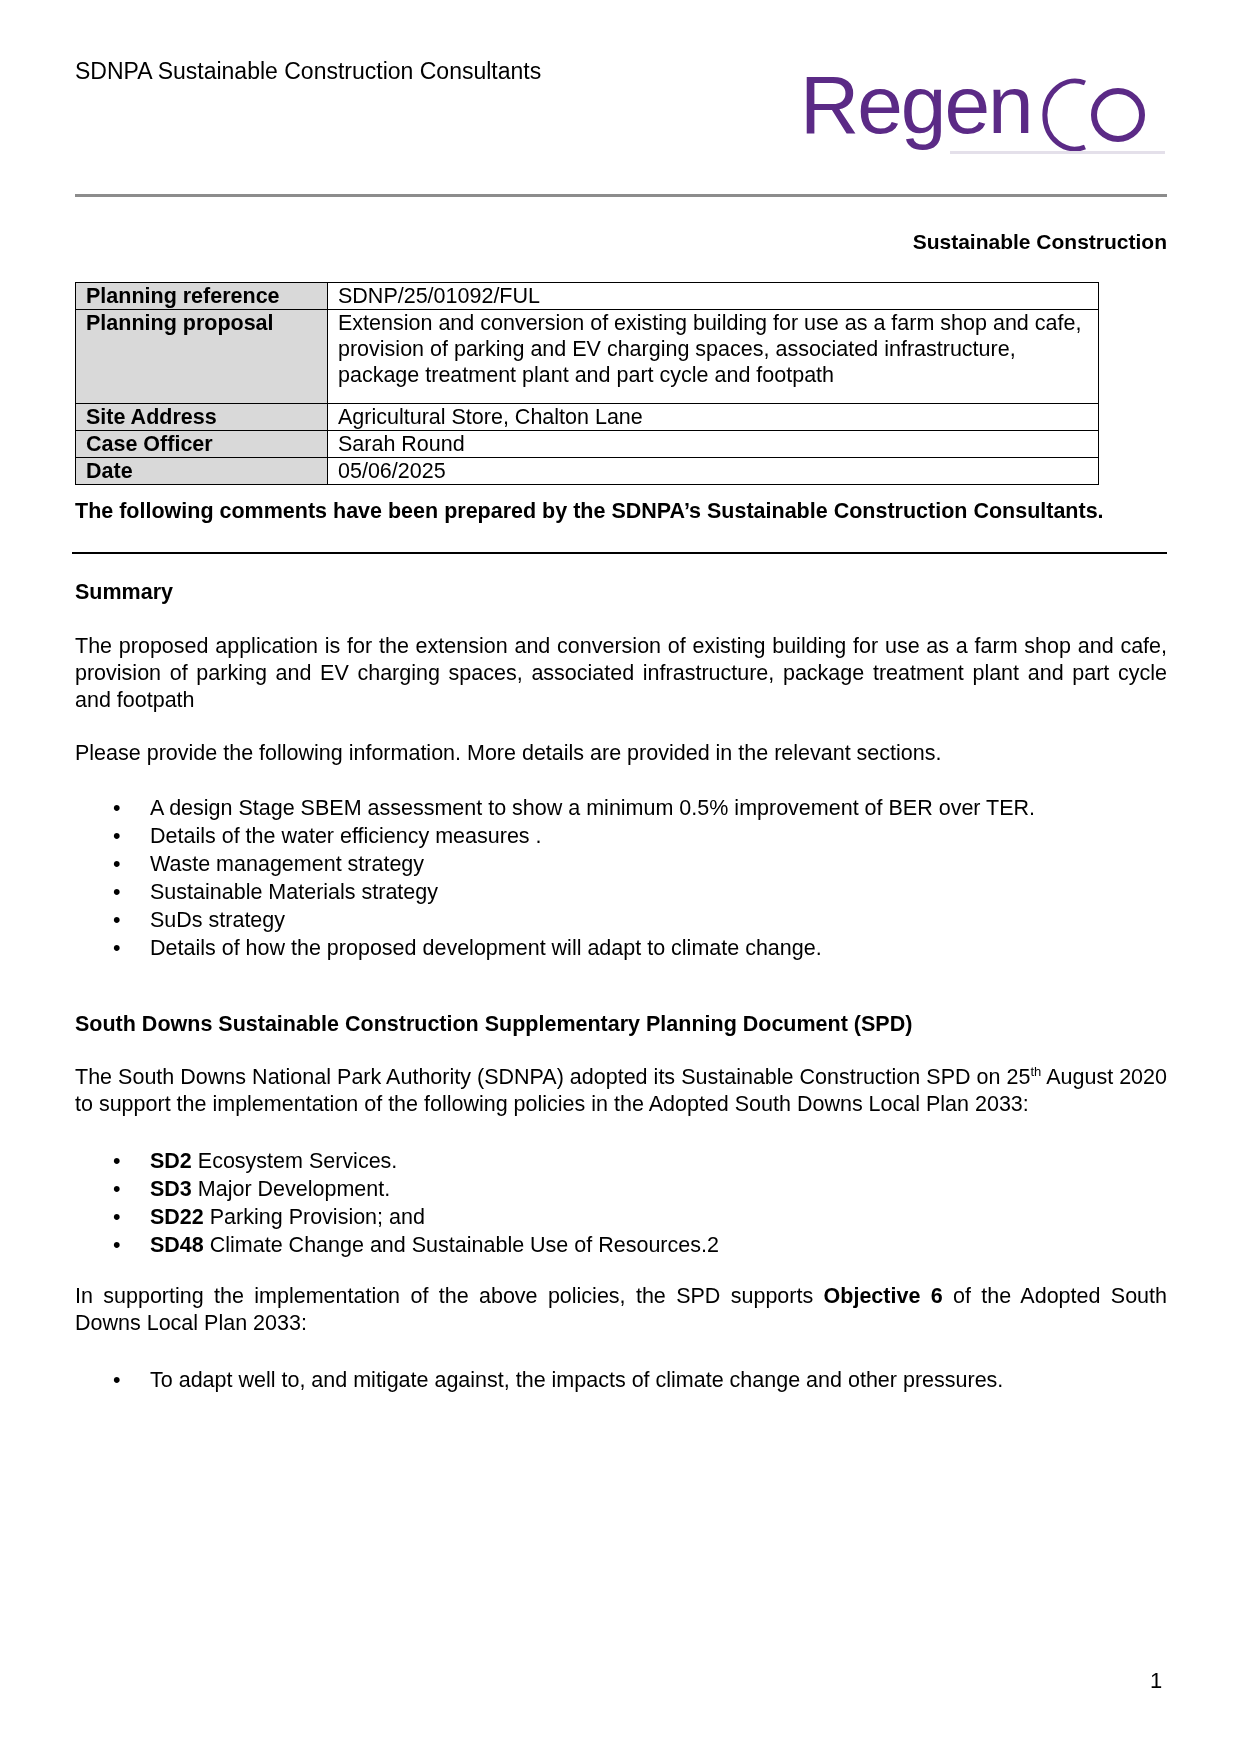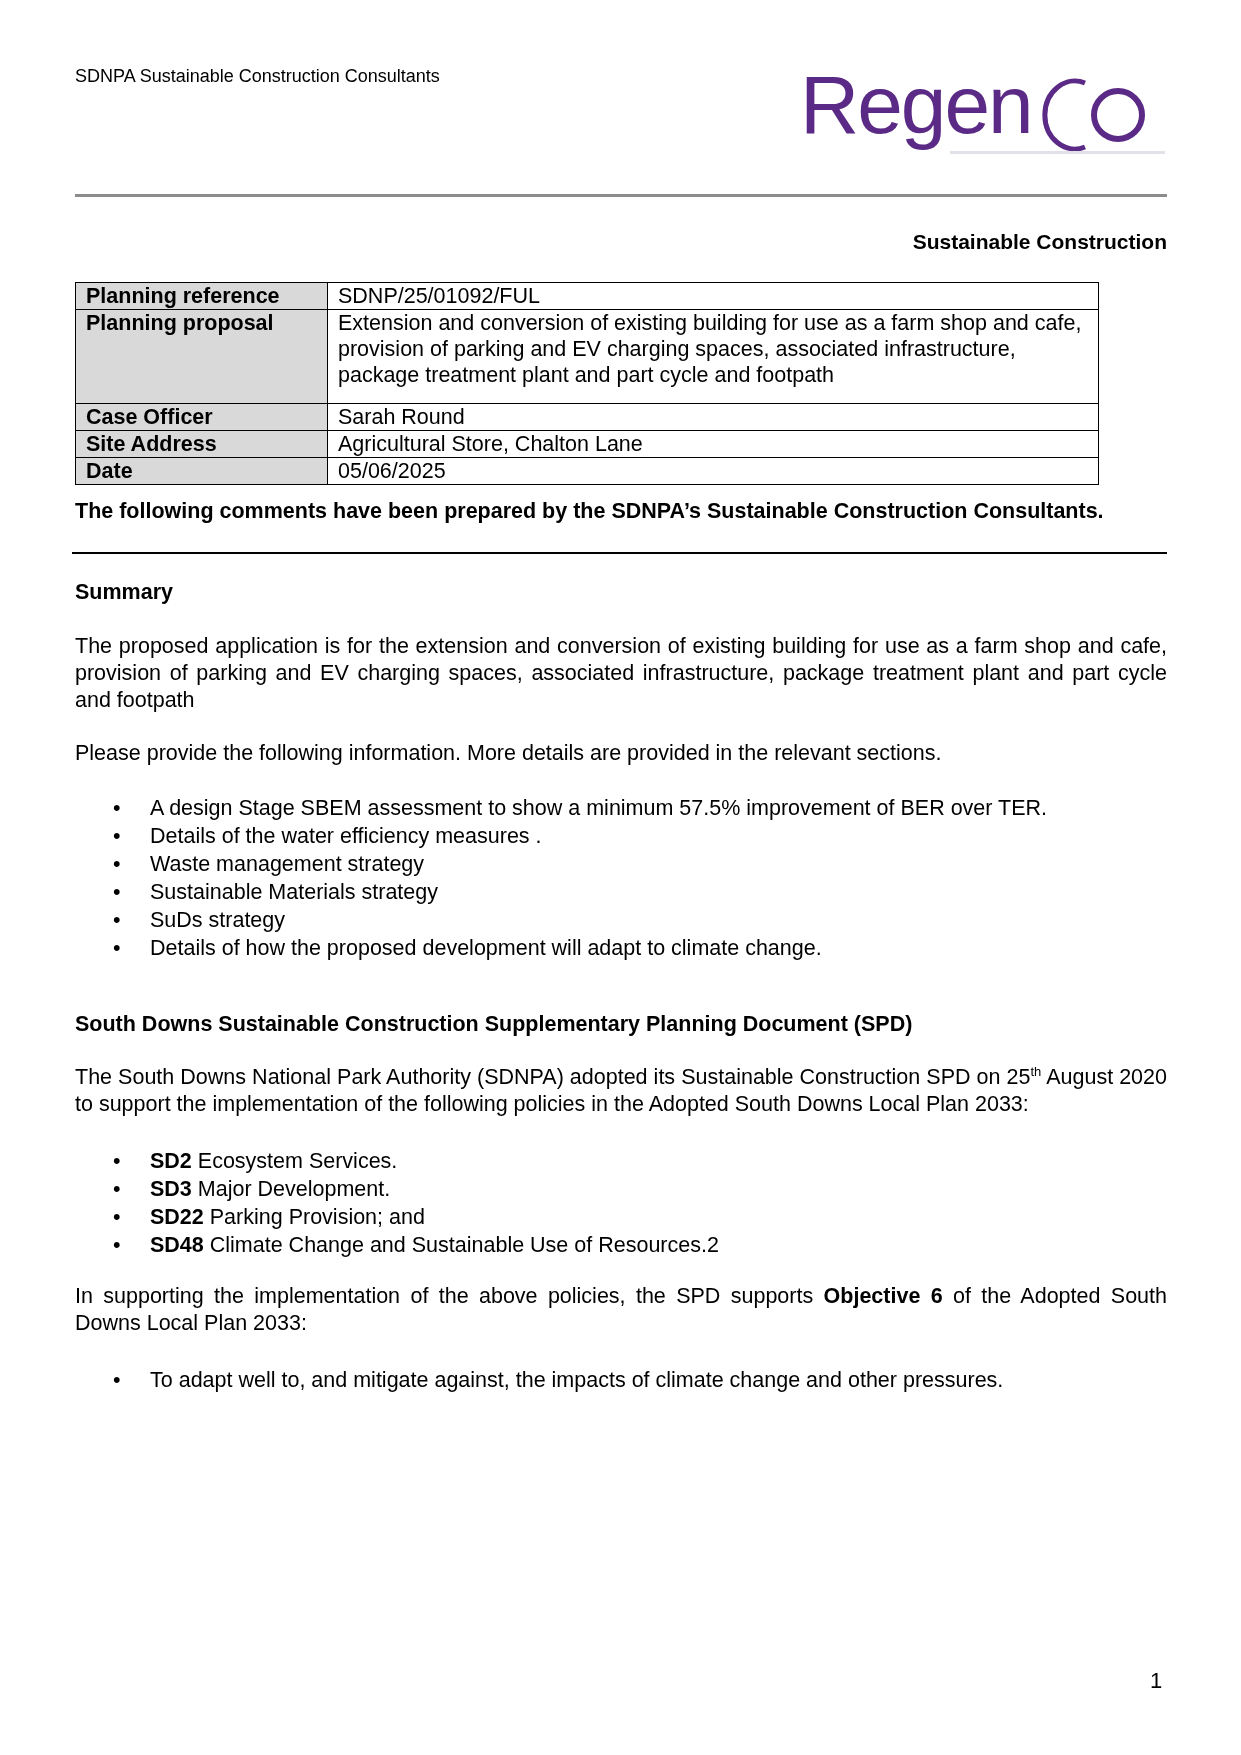--- a/index.html
+++ b/index.html
@@ -1,19 +1,19 @@
 <!DOCTYPE html>
 <html><head>
 <meta charset="utf-8">
 <style>
   html, body { margin:0; padding:0; background:#ffffff; }
   body { width:1241px; height:1755px; position:relative; overflow:hidden;
          font-family:"Liberation Sans", sans-serif; color:#000; }
   .abs { position:absolute; }
-  .header-title { left:75px; top:66px; font-size:18px; white-space:nowrap; }
+  .header-title { left:75px; top:58px; font-size:23px; white-space:nowrap; }
   .logo { left:800px; top:55px; width:375px; height:115px; }
   .gray-rule { left:75px; top:194px; width:1092px; height:3px; background:#8c8c8c; }
   .doc-heading { left:75px; top:230px; width:1092px; text-align:right; font-size:21px; font-weight:bold; }
   table.info { position:absolute; left:75px; top:282px; width:1024px; border-collapse:collapse;
                font-size:21.5px; line-height:26px; }
   table.info td { border:1.5px solid #000; padding:0 10px; vertical-align:top; }
   table.info td.lbl { background:#d9d9d9; font-weight:bold; width:231px; }
   .prepared { left:75px; top:499px; font-size:21.5px; font-weight:bold; white-space:nowrap; }
   .black-rule { left:72px; top:552px; width:1095px; height:2px; background:#000; }
   .sec-heading { font-size:21.5px; font-weight:bold; white-space:nowrap; }
@@ -46,46 +46,46 @@
   <tbody>
       <tr>
     <td class="lbl">Planning reference</td>
     <td>SDNP/25/01092/FUL</td>
   </tr>
   <tr>
     <td class="lbl">Planning proposal</td>
     <td style="padding-bottom:15px;margin-top:48px;">Extension and conversion of existing building for use as a farm shop and cafe, provision of parking and EV charging spaces, associated infrastructure, package treatment plant and part cycle and footpath</td>
   </tr>
   <tr>
+    <td class="lbl">Site Address</td>
+    <td>Agricultural Store, Chalton Lane</td>
+  </tr>
+  <tr>
     <td class="lbl">Case Officer</td>
     <td>Sarah Round</td>
-  </tr>
-  <tr>
-    <td class="lbl">Site Address</td>
-    <td>Agricultural Store, Chalton Lane</td>
   </tr>
   <tr>
     <td class="lbl">Date</td>
     <td>05/06/2025</td>
   </tr>
 </tbody>
   </table>
 
 <div class="abs prepared">The following comments have been prepared by the SDNPA’s Sustainable Construction Consultants.</div>
 
 <div class="abs black-rule"></div>
 
 <div class="abs sec-heading" style="left:75px; top:580px;">Summary</div>
 
 <div class="abs para" style="top:633px;">The proposed application is for the extension and conversion of existing building for use as a farm shop and cafe, provision of parking and EV charging spaces, associated infrastructure, package treatment plant and part cycle and footpath</div>
 
 <div class="abs para" style="top:740px;">Please provide the following information. More details are provided in the relevant sections.</div>
 
 <ul class="blist" style="top:794px;">
-  <li><span class="bullet">•</span><span>A design Stage SBEM assessment to show a minimum 57.5% improvement of BER over TER.</span></li>
+  <li><span class="bullet">•</span><span>A design Stage SBEM assessment to show a minimum 0.5% improvement of BER over TER.</span></li>
   <li><span class="bullet">•</span><span>Details of the water efficiency measures .</span></li>
   <li><span class="bullet">•</span><span>Waste management strategy</span></li>
   <li><span class="bullet">•</span><span>Sustainable Materials strategy</span></li>
   <li><span class="bullet">•</span><span>SuDs strategy</span></li>
   <li><span class="bullet">•</span><span>Details of how the proposed development will adapt to climate change.</span></li>
 </ul>
 
 <div class="abs sec-heading" style="left:75px; top:1012px;">South Downs Sustainable Construction Supplementary Planning Document (SPD)</div>
 
 <div class="abs para" style="top:1064px;">

